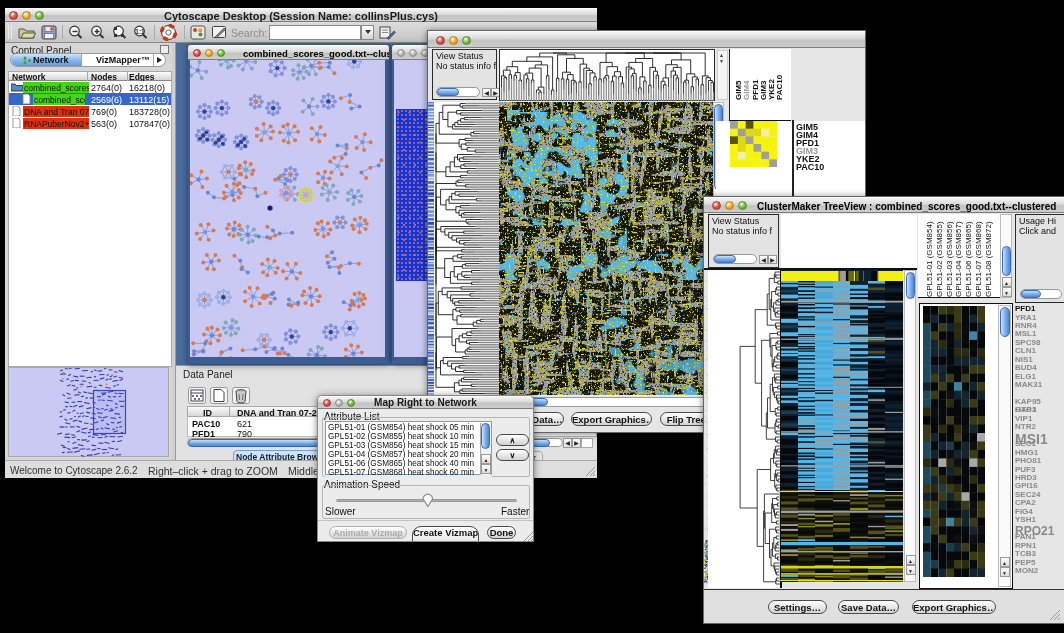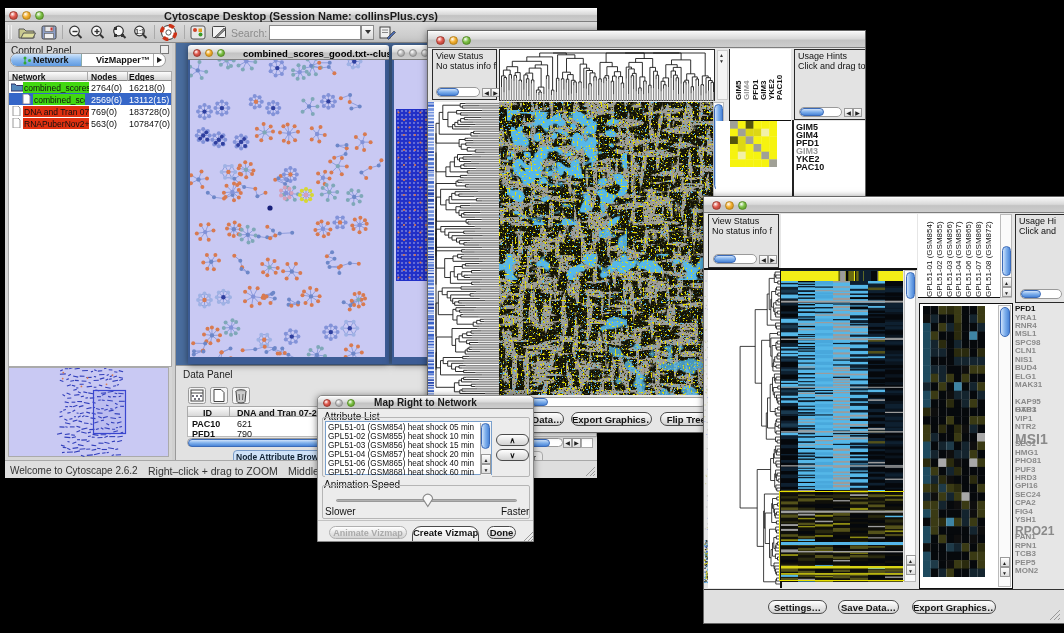--- a/index.html
+++ b/index.html
@@ -1784,28 +1784,20 @@
     <div class="abs" style="left:289px;top:19px;width:11px;height:50px;background:#f4f4f4;border:1px solid #ccc"></div>
     <div class="abs" style="left:291px;top:21px;font-size:5px;color:#333">▲<br>▼</div>
     <div class="abs" style="left:301px;top:18px;width:62px;height:71px;background:#fff;border-left:1px solid #222"></div>
     <div class="vlab" style="left:315px;top:60px;color:#111;font-weight:bold">GIM5</div>
     <div class="vlab" style="left:323px;top:60px;color:#999;font-weight:bold">GIM4</div>
     <div class="vlab" style="left:332px;top:60px;color:#111;font-weight:bold">PFD1</div>
     <div class="vlab" style="left:340px;top:60px;color:#111;font-weight:bold">GIM3</div>
     <div class="vlab" style="left:348px;top:60px;color:#111;font-weight:bold">YKE2</div>
     <div class="vlab" style="left:356px;top:60px;color:#111;font-weight:bold">PAC10</div>
     <div class="abs" style="left:301px;top:88.5px;width:62px;height:1.5px;background:#111"></div>
-    <div class="abs bb" style="left:366px;top:18px;width:72px;height:71px;background:#e3e3e3">
-      <div class="t9" style="left:3px;top:1px">Usage Hints</div>
-      <div class="t9" style="left:3px;top:11px">Click and drag to</div>
-      <div class="sbtrack" style="left:4px;top:57px;width:43px;height:10px"></div>
-      <div class="sbthumbh" style="left:5px;top:58px;width:24px;height:8px"></div>
-      <div class="arrbtn" style="left:49px;top:58px;width:9px;height:9px;line-height:9px">◀</div>
-      <div class="arrbtn" style="left:58px;top:58px;width:9px;height:9px;line-height:9px">▶</div>
-    </div>
     <svg style="position:absolute;left:0px;top:71px" width="6" height="293">
       <rect width="6" height="293" fill="#e8ecf8"></rect>
       <rect x="0" y="0.0" width="6" height="1.5" fill="#5b80d8"></rect>
       <rect x="0" y="2.5" width="6" height="2.2" fill="#3a62c8"></rect>
       <rect x="0" y="6.1" width="6" height="2.8" fill="#7696e0"></rect>
       <rect x="0" y="9.9" width="6" height="1.5" fill="#7696e0"></rect>
       <rect x="0" y="12.6" width="6" height="2.1" fill="#7696e0"></rect>
       <rect x="0" y="16.2" width="6" height="1.3" fill="#5b80d8"></rect>
       <rect x="0" y="19.3" width="6" height="2.0" fill="#3a62c8"></rect>
       <rect x="0" y="22.8" width="6" height="1.1" fill="#3a62c8"></rect>
@@ -2249,20 +2241,21 @@
     <div class="pill" style="left:12px;top:381px;width:62px;height:14px;line-height:13px">Settings…</div>
     <div class="pill" style="left:78px;top:381px;width:58px;height:14px;line-height:13px">Save Data…</div>
     <div class="pill" style="left:143px;top:381px;width:81px;height:14px;line-height:13px">Export Graphics…</div>
     <div class="pill" style="left:232px;top:381px;width:84px;height:14px;line-height:13px">Flip Tree Nodes</div>
   </div>
 <div class="win" style="left:703px;top:196px;width:371px;height:428px;background:#e6e6e6;border:1px solid #666">
     <div class="tbar" style="height:16px"></div>
     <div class="lt" style="left:7.5px;top:4.0px;width:9.0px;height:9.0px;background:radial-gradient(circle at 35% 30%, #fff 0%, #e25a4e 45%, #a03a30 100%);border:0.5px solid #a03a30"></div>
     <div class="lt" style="left:20.5px;top:4.0px;width:9.0px;height:9.0px;background:radial-gradient(circle at 35% 30%, #fff 0%, #f5b02e 45%, #b8831c 100%);border:0.5px solid #b8831c"></div>
     <div class="lt" style="left:33.5px;top:4.0px;width:9.0px;height:9.0px;background:radial-gradient(circle at 35% 30%, #fff 0%, #7dc246 45%, #568c26 100%);border:0.5px solid #568c26"></div>
+    <div class="abs" style="left:53px;top:3.5px;font-weight:bold;font-size:10px;white-space:nowrap">ClusterMaker TreeView : combined_scores_good.txt--clustered</div>
     <div class="abs bb" style="left:4px;top:17px;width:71px;height:54px;background:#e3e3e3">
       <div class="t9" style="left:3px;top:1px">View Status</div>
       <div class="t9" style="left:3px;top:11px">No status info f</div>
       <div class="sbtrack" style="left:4px;top:39px;width:44px;height:10px"></div>
       <div class="sbthumbh" style="left:5px;top:40px;width:22px;height:8px"></div>
       <div class="arrbtn" style="left:50px;top:40px;width:9px;height:9px;line-height:9px">◀</div>
       <div class="arrbtn" style="left:59px;top:40px;width:9px;height:9px;line-height:9px">▶</div>
     </div>
     <div class="abs" style="left:77px;top:17px;width:136px;height:54px;background:#fff"></div>
     <div class="abs" style="left:0px;top:71px;width:213px;height:1.5px;background:#111"></div>

